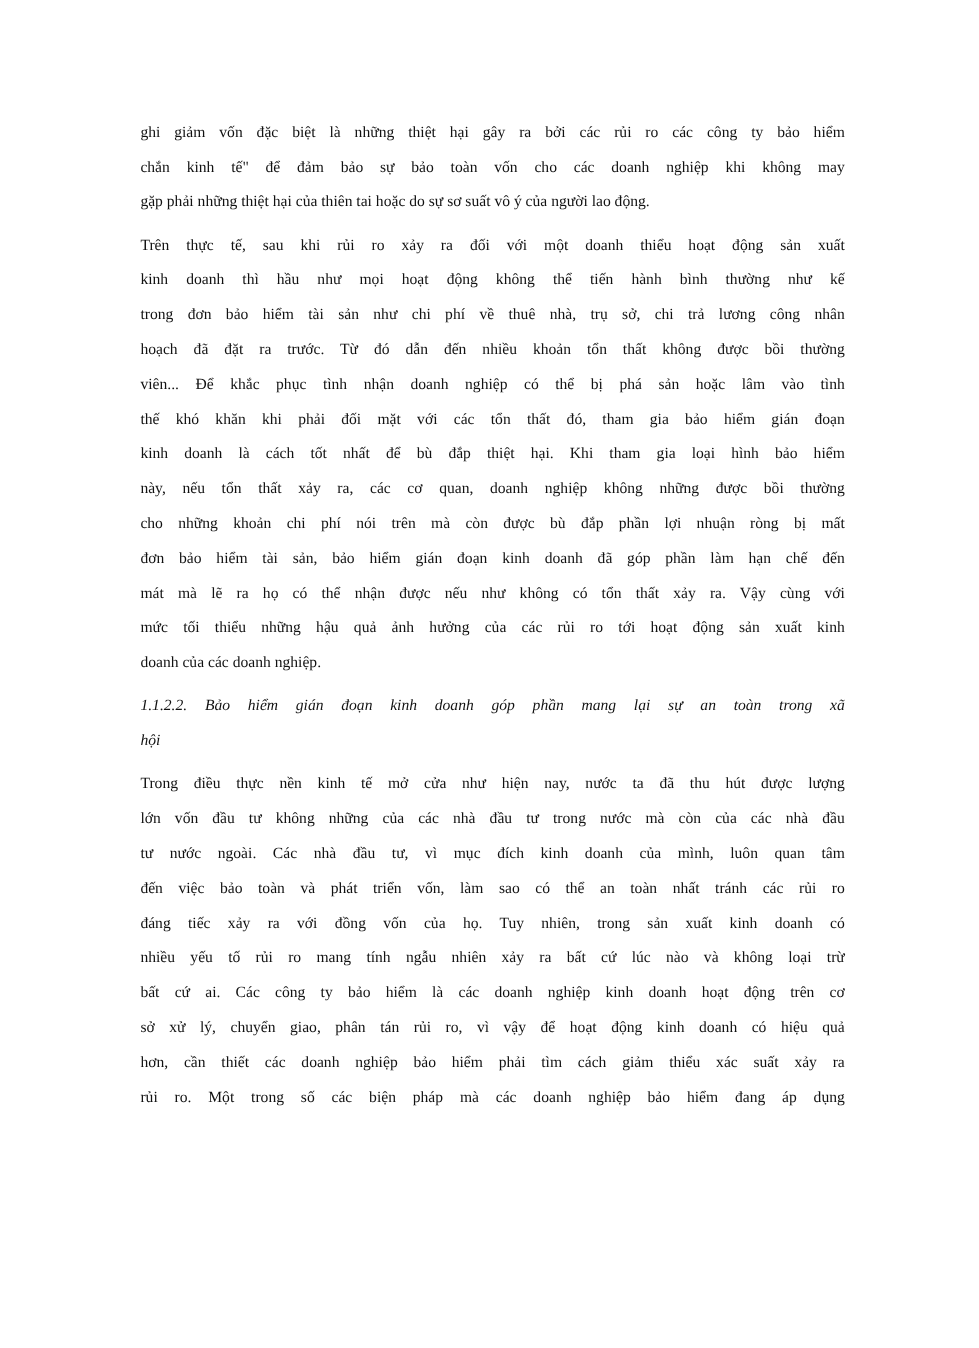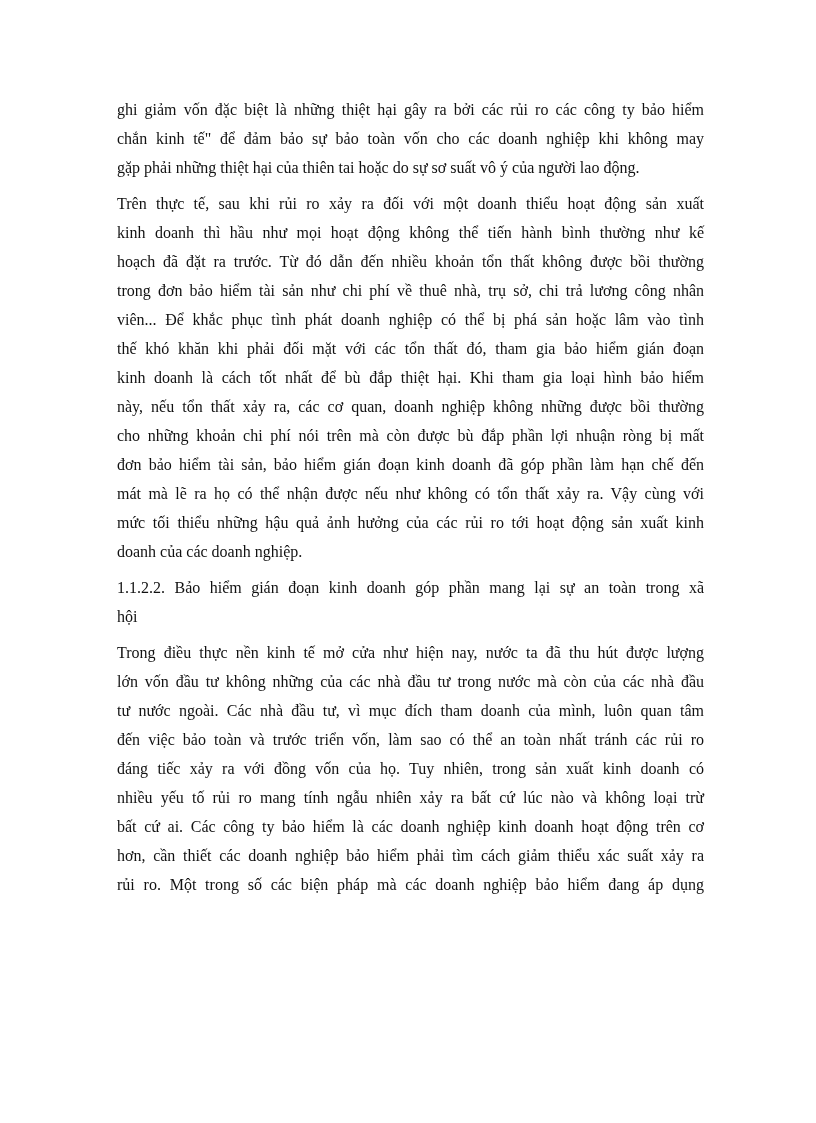--- a/index.html
+++ b/index.html
@@ -19,71 +19,73 @@
       position: absolute;
       left: 117px;
       top: 95px;
       width: 587px;
     }
     .para {
       margin: 0 0 7px 0;
     }
     .line {
       display: block;
-      font-size: 16px;
+      font-size: 13px;
       line-height: 29px;
       height: 29px;
       white-space: nowrap;
       text-align: justify;
       text-align-last: justify;
       letter-spacing: 0;
     }
     .line.last {
       text-align-last: left;
     }
     .heading .line {
+      font-style: italic;
     }
   </style>
 </head>
 <body>
 
 <div class="page">
 
   <div class="para">
     <span class="line">ghi giảm vốn đặc biệt là những thiệt hại gây ra bởi các rủi ro các công ty bảo hiểm</span>
     <span class="line">chắn kinh tế" để đảm bảo sự bảo toàn vốn cho các doanh nghiệp khi không may</span>
     <span class="line last">gặp phải những thiệt hại của thiên tai hoặc do sự sơ suất vô ý của người lao động.</span>
   </div>
 
   <div class="para">
     <span class="line">Trên thực tế, sau khi rủi ro xảy ra đối với một doanh thiểu hoạt động sản xuất</span>
     <span class="line">kinh doanh thì hầu như mọi hoạt động không thể tiến hành bình thường như kế</span>
+    <span class="line">trong đơn bảo hiểm tài sản như chi phí về thuê nhà, trụ sở, chi trả lương công nhân</span>
     <span class="line">hoạch đã đặt ra trước. Từ đó dẫn đến nhiều khoản tổn thất không được bồi thường</span>
-    <span class="line">trong đơn bảo hiểm tài sản như chi phí về thuê nhà, trụ sở, chi trả lương công nhân</span>
-    <span class="line">viên... Để khắc phục tình phát doanh nghiệp có thể bị phá sản hoặc lâm vào tình</span>
+    <span class="line">viên... Để khắc phục tình nhận doanh nghiệp có thể bị phá sản hoặc lâm vào tình</span>
     <span class="line">thế khó khăn khi phải đối mặt với các tổn thất đó, tham gia bảo hiểm gián đoạn</span>
     <span class="line">kinh doanh là cách tốt nhất để bù đắp thiệt hại. Khi tham gia loại hình bảo hiểm</span>
     <span class="line">này, nếu tổn thất xảy ra, các cơ quan, doanh nghiệp không những được bồi thường</span>
     <span class="line">cho những khoản chi phí nói trên mà còn được bù đắp phần lợi nhuận ròng bị mất</span>
     <span class="line">đơn bảo hiểm tài sản, bảo hiểm gián đoạn kinh doanh đã góp phần làm hạn chế đến</span>
     <span class="line">mát mà lẽ ra họ có thể nhận được nếu như không có tổn thất xảy ra. Vậy cùng với</span>
     <span class="line">mức tối thiểu những hậu quả ảnh hưởng của các rủi ro tới hoạt động sản xuất kinh</span>
     <span class="line last">doanh của các doanh nghiệp.</span>
   </div>
 
   <div class="para heading">
     <span class="line">1.1.2.2. Bảo hiểm gián đoạn kinh doanh góp phần mang lại sự an toàn trong xã</span>
     <span class="line last">hội</span>
   </div>
 
   <div class="para">
     <span class="line">Trong điều thực nền kinh tế mở cửa như hiện nay, nước ta đã thu hút được lượng</span>
     <span class="line">lớn vốn đầu tư không những của các nhà đầu tư trong nước mà còn của các nhà đầu</span>
-    <span class="line">tư nước ngoài. Các nhà đầu tư, vì mục đích tham doanh của mình, luôn quan tâm</span>
-    <span class="line">đến việc bảo toàn và trước triển vốn, làm sao có thể an toàn nhất tránh các rủi ro</span>
+    <span class="line">tư nước ngoài. Các nhà đầu tư, vì mục đích kinh doanh của mình, luôn quan tâm</span>
+    <span class="line">đến việc bảo toàn và phát triển vốn, làm sao có thể an toàn nhất tránh các rủi ro</span>
     <span class="line">đáng tiếc xảy ra với đồng vốn của họ. Tuy nhiên, trong sản xuất kinh doanh có</span>
     <span class="line">nhiều yếu tố rủi ro mang tính ngẫu nhiên xảy ra bất cứ lúc nào và không loại trừ</span>
     <span class="line">bất cứ ai. Các công ty bảo hiểm là các doanh nghiệp kinh doanh hoạt động trên cơ</span>
+    <span class="line">sở xử lý, chuyển giao, phân tán rủi ro, vì vậy để hoạt động kinh doanh có hiệu quả</span>
     <span class="line">hơn, cần thiết các doanh nghiệp bảo hiểm phải tìm cách giảm thiểu xác suất xảy ra</span>
     <span class="line">rủi ro. Một trong số các biện pháp mà các doanh  nghiệp bảo hiểm đang áp dụng</span>
   </div>
 
 </div>
 
 </body></html>

